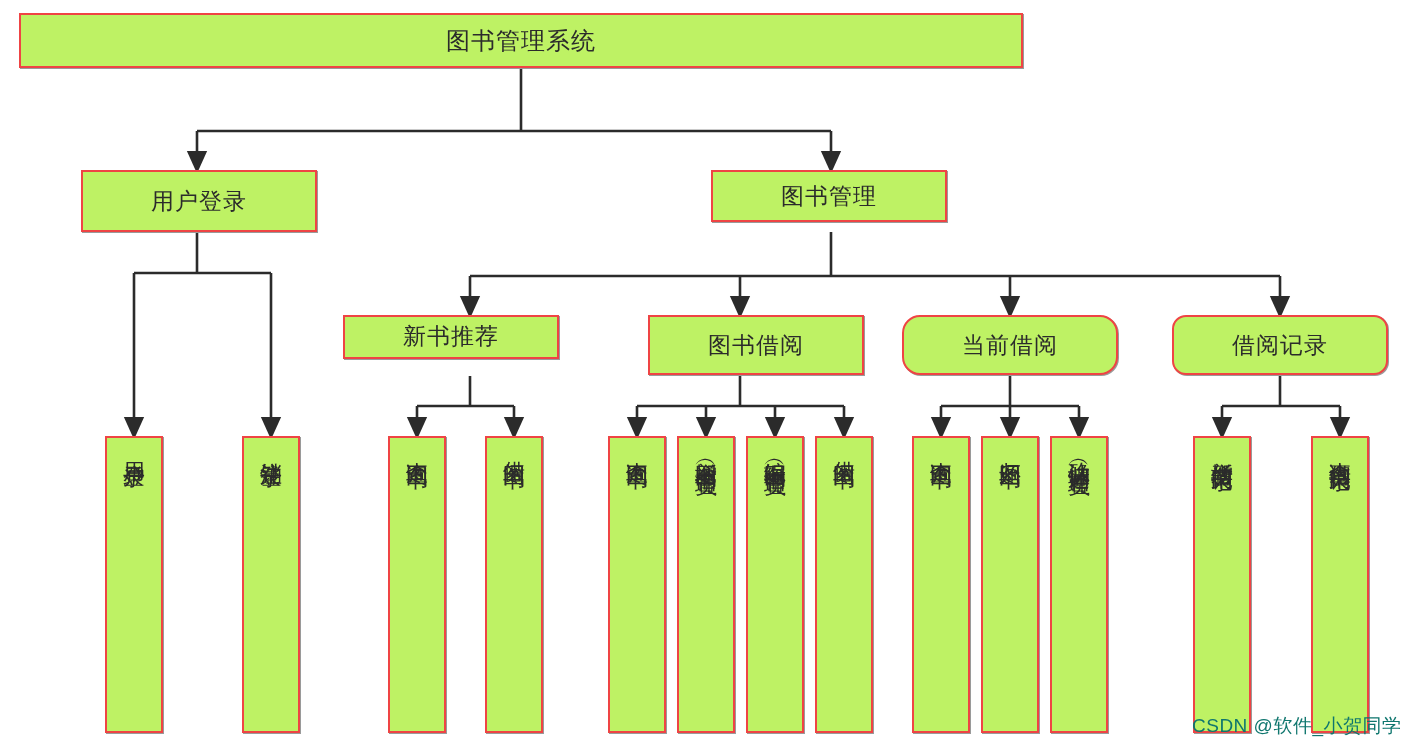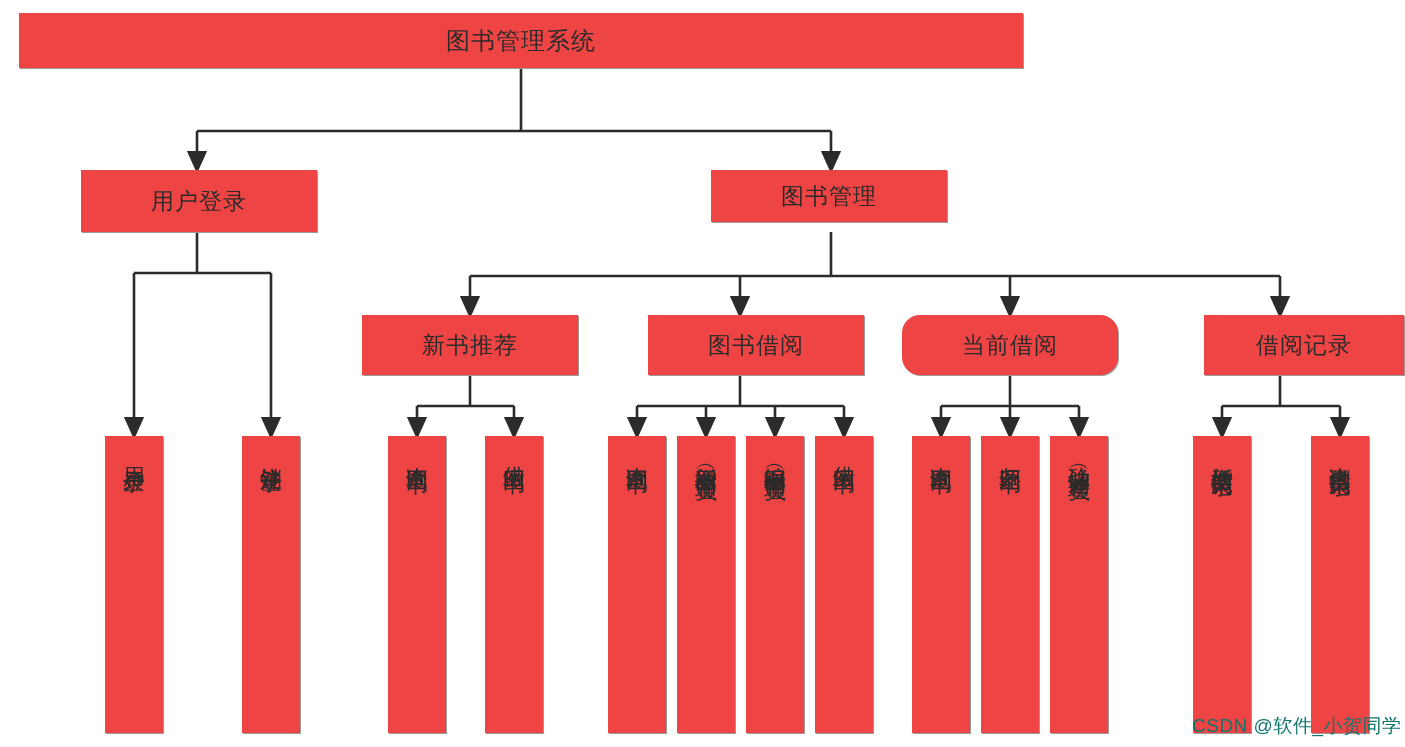--- a/index.html
+++ b/index.html
@@ -22,22 +22,22 @@
     position: absolute;
     left: 0;
     top: 0;
     width: 1405px;
     height: 747px;
     pointer-events: none;
   }
   .node {
     position: absolute;
     box-sizing: border-box;
-    background: #ef4444;
-    border: 7px solid #ef4444;
+    background: #bef264;
+    border: 2px solid #ef4444;
     box-shadow: 1px 1px 0 0 #9a9a9a;
     display: flex;
     align-items: center;
     justify-content: center;
     color: #2b2b2b;
     z-index: 2;
   }
   .node-label {
     display: block;
     text-align: center;
@@ -136,30 +136,30 @@
     <span class="node-label">图书管理系统</span>
   </div>
 
   <div class="node h" style="left:81px; top:170px; width:236px; height:62px;">
     <span class="node-label">用户登录</span>
   </div>
   <div class="node h" style="left:711px; top:170px; width:236px; height:52px;">
     <span class="node-label">图书管理</span>
   </div>
 
-  <div class="node h" style="left:362px; top:315px; width:216px; height:60px;">
+  <div class="node h" style="left:343px; top:315px; width:216px; height:44px;font-family:Liberation Serif, serif;">
     <span class="node-label">新书推荐</span>
   </div>
   <div class="node h" style="left:648px; top:315px; width:216px; height:60px;">
     <span class="node-label">图书借阅</span>
   </div>
   <div class="node h" style="left:902px; top:315px; width:216px; height:60px;border-radius:18px;">
     <span class="node-label">当前借阅</span>
   </div>
-  <div class="node h" style="left:1204px; top:315px; width:200px; height:60px;">
+  <div class="node h" style="left:1172px; top:315px; width:216px; height:60px;border-radius:14px;">
     <span class="node-label">借阅记录</span>
   </div>
 
   <div class="node v" style="left:105px; top:436px; width:58px; height:297px;">
     <span class="node-label">用户登录</span>
   </div>
   <div class="node v" style="left:242px; top:436px; width:58px; height:297px;">
     <span class="node-label">注销登录</span>
   </div>
 

